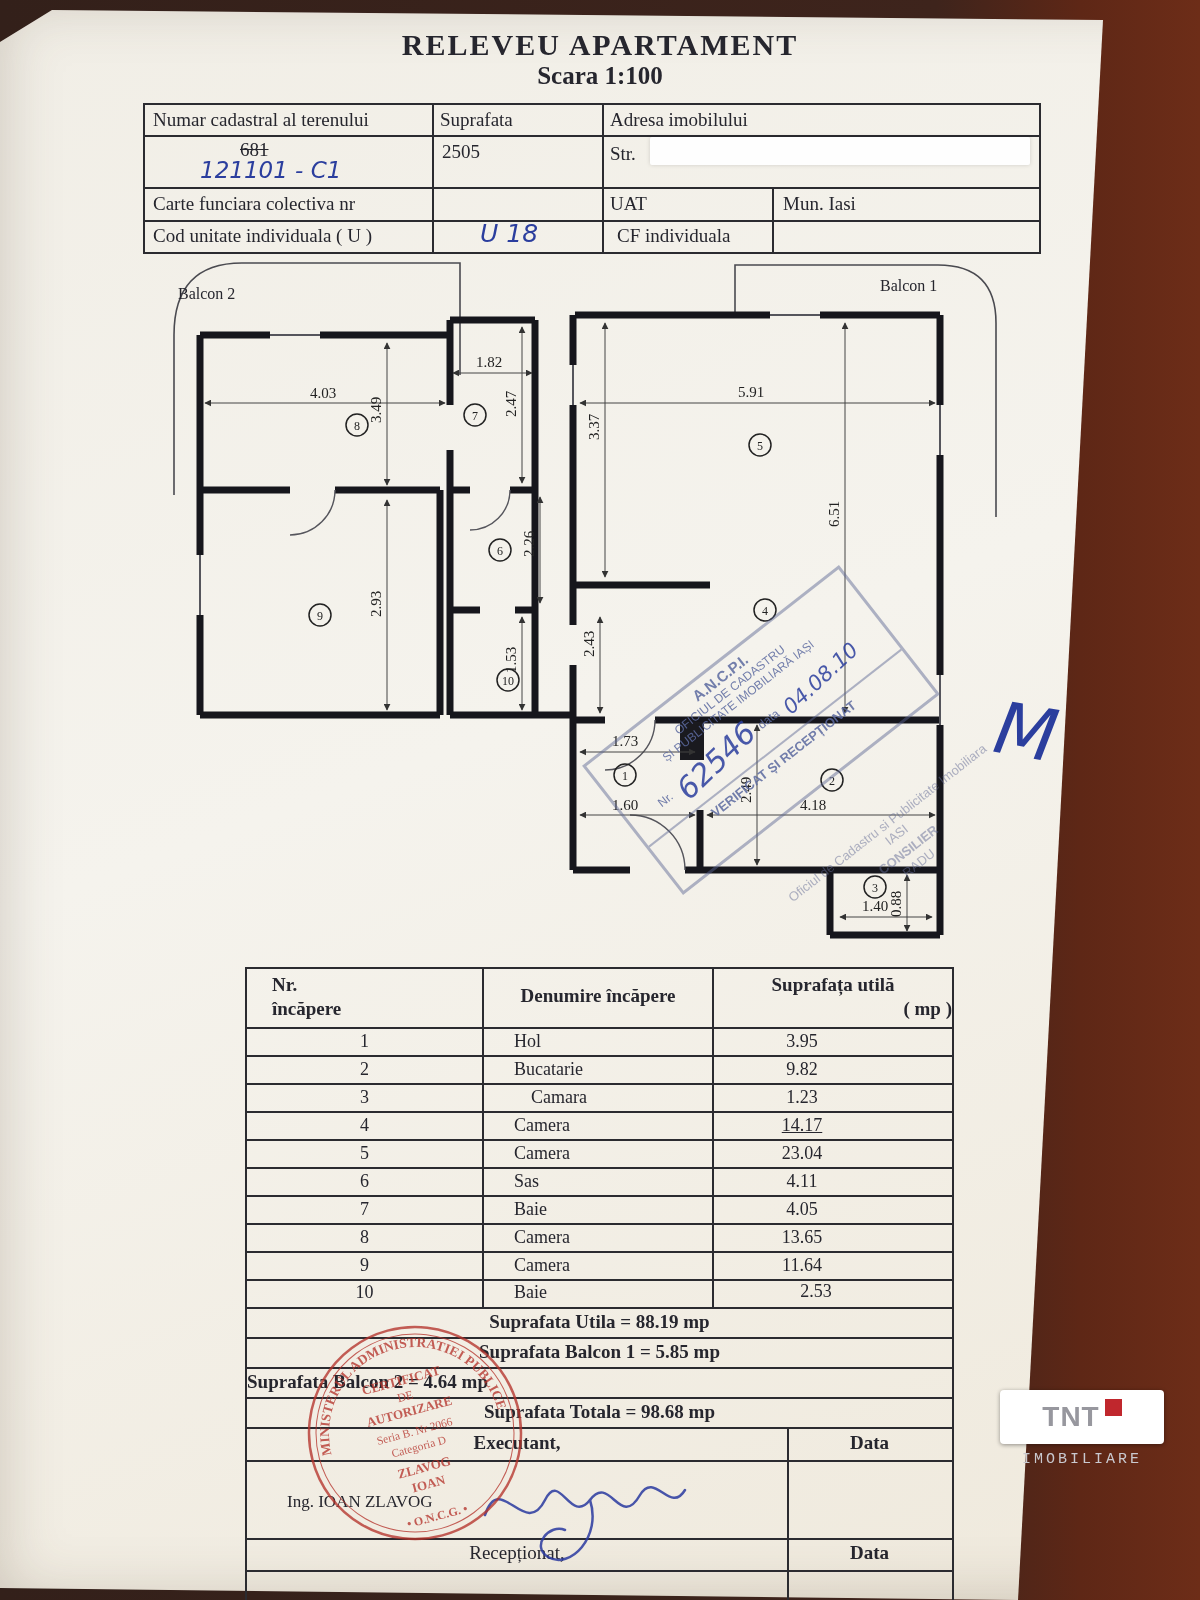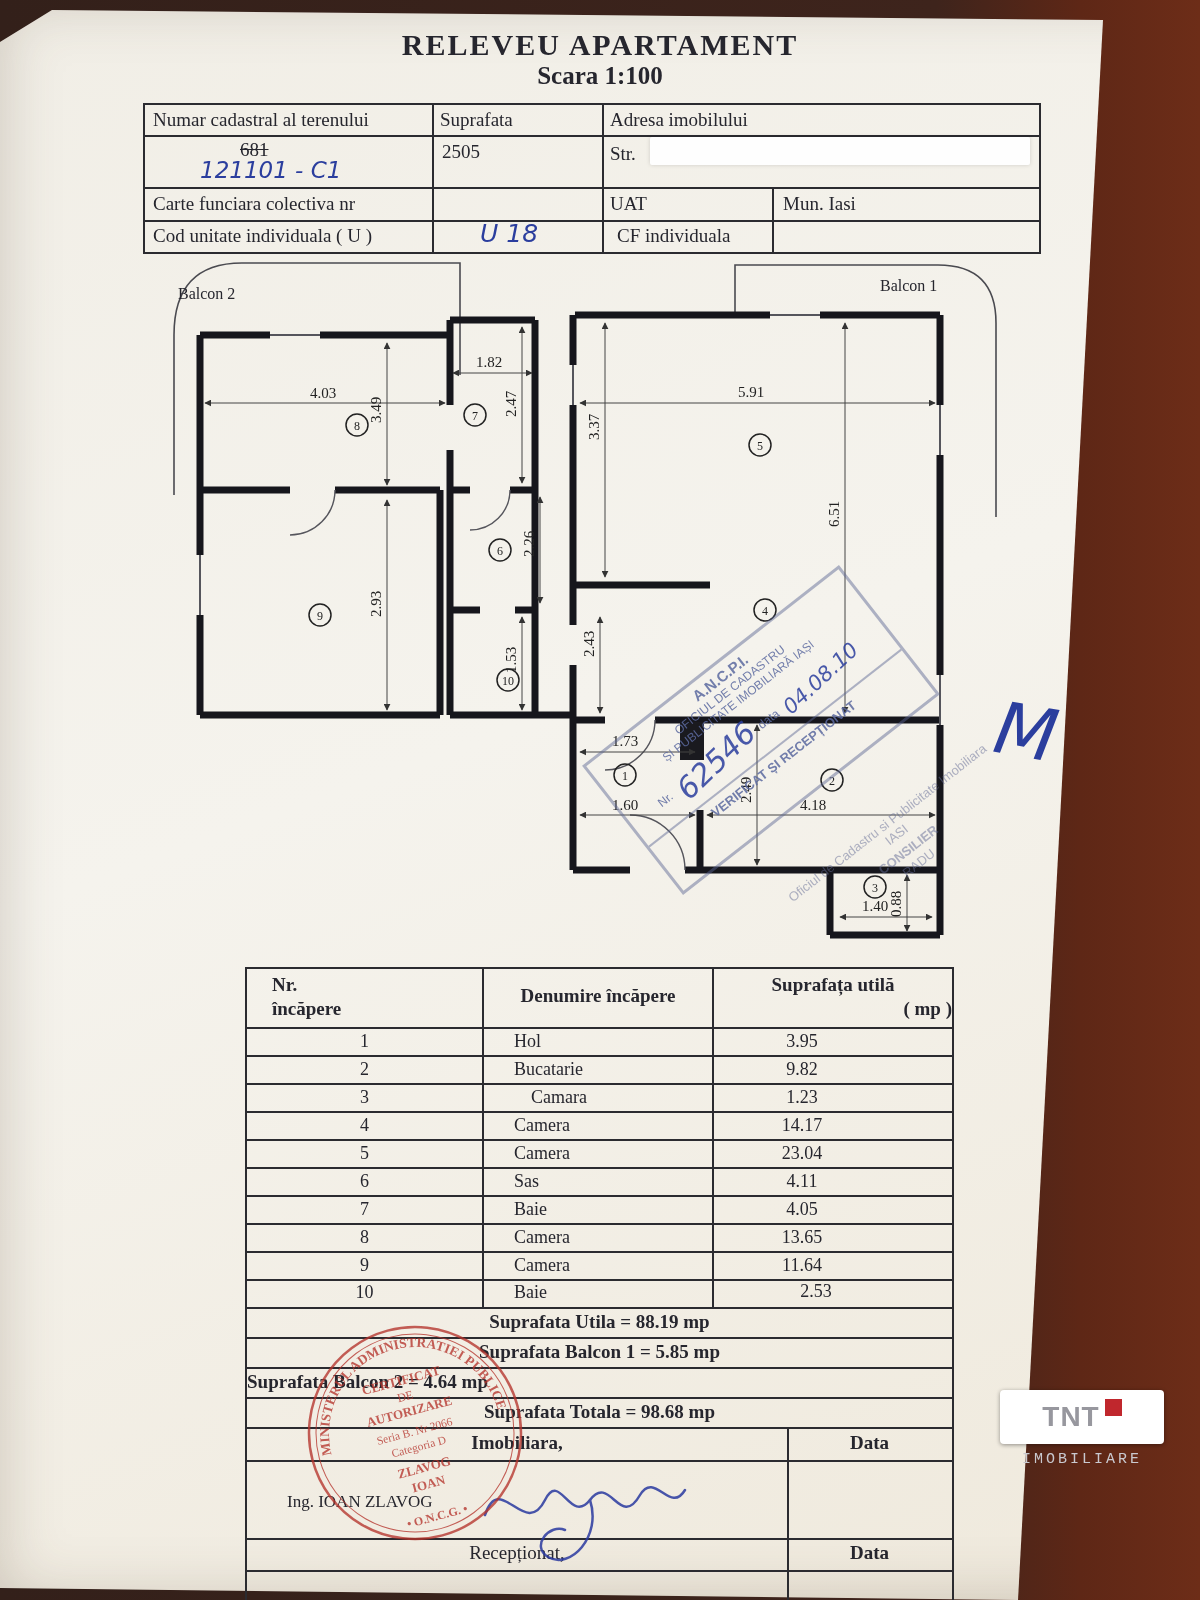--- a/index.html
+++ b/index.html
@@ -266,21 +266,21 @@
       <div class="abs ink" style="left:0;top:90px;width:235px;text-align:center;font-size:18px;">2</div>
       <div class="abs ink" style="left:267px;top:90px;font-size:18px;">Bucatarie</div>
       <div class="abs ink" style="left:465px;top:90px;width:180px;text-align:center;font-size:18px;">9.82</div>
 
       <div class="abs ink" style="left:0;top:118px;width:235px;text-align:center;font-size:18px;">3</div>
       <div class="abs ink" style="left:284px;top:118px;font-size:18px;">Camara</div>
       <div class="abs ink" style="left:465px;top:118px;width:180px;text-align:center;font-size:18px;">1.23</div>
 
       <div class="abs ink" style="left:0;top:146px;width:235px;text-align:center;font-size:18px;">4</div>
       <div class="abs ink" style="left:267px;top:146px;font-size:18px;">Camera</div>
-      <div class="abs ink" style="left:465px;top:146px;width:180px;text-align:center;font-size:18px;">14.17</div>
+      <div class="abs ink" style="left:465px;top:146px;width:180px;text-align:center;font-size:18px;text-decoration:underline;">14.17</div>
 
       <div class="abs ink" style="left:0;top:174px;width:235px;text-align:center;font-size:18px;">5</div>
       <div class="abs ink" style="left:267px;top:174px;font-size:18px;">Camera</div>
       <div class="abs ink" style="left:465px;top:174px;width:180px;text-align:center;font-size:18px;">23.04</div>
 
       <div class="abs ink" style="left:0;top:202px;width:235px;text-align:center;font-size:18px;">6</div>
       <div class="abs ink" style="left:267px;top:202px;font-size:18px;">Sas</div>
       <div class="abs ink" style="left:465px;top:202px;width:180px;text-align:center;font-size:18px;">4.11</div>
 
       <div class="abs ink" style="left:0;top:230px;width:235px;text-align:center;font-size:18px;">7</div>
@@ -298,21 +298,21 @@
       <div class="abs ink" style="left:0;top:313px;width:235px;text-align:center;font-size:18px;">10</div>
       <div class="abs ink" style="left:267px;top:313px;font-size:18px;">Baie</div>
       <div class="abs ink" style="left:465px;top:312px;width:180px;text-align:center;font-size:18px;padding-left:14px;">2.53</div>
     </div>
 
     <div class="abs ink" style="left:0;top:342px;width:705px;text-align:center;font-weight:bold;font-size:19px;">Suprafata Utila = 88.19 mp</div>
     <div class="abs ink" style="left:0;top:372px;width:705px;text-align:center;font-weight:bold;font-size:19px;">Suprafata Balcon 1 = 5.85 mp</div>
     <div class="abs ink" style="left:0;top:402px;width:705px;text-align:left;font-weight:bold;font-size:19px;">Suprafata Balcon 2 = 4.64 mp</div>
     <div class="abs ink" style="left:0;top:432px;width:705px;text-align:center;font-weight:bold;font-size:19px;">Suprafata Totala = 98.68 mp</div>
 
-    <div class="abs ink" style="left:0;top:463px;width:540px;text-align:center;font-weight:bold;font-size:19px;">Imobiliara,</div>
+    <div class="abs ink" style="left:0;top:463px;width:540px;text-align:center;font-weight:bold;font-size:19px;">Executant,</div>
     <div class="abs ink" style="left:540px;top:463px;width:165px;text-align:center;font-weight:bold;font-size:19px;">Data</div>
     <div class="abs ink" style="left:40px;top:523px;font-size:17px;">Ing. IOAN ZLAVOG</div>
     <div class="abs ink" style="left:0;top:573px;width:540px;text-align:center;font-weight:normal;font-size:19px;">Recepționat,</div>
     <div class="abs ink" style="left:540px;top:573px;width:165px;text-align:center;font-weight:bold;font-size:19px;">Data</div>
   </div>
 
   <svg class="abs" style="left:470px;top:1445px;z-index:4;" width="260" height="130" viewBox="0 0 260 130">
     <g stroke="#2a3aa0" stroke-width="2.5" fill="none" opacity="0.85" stroke-linecap="round">
       <path d="M15,70 C30,25 55,95 75,55 C90,25 100,80 120,55 C140,28 150,85 170,50 C185,25 200,70 215,45"></path>
       <path d="M120,55 C132,92 100,125 78,112 C60,101 80,78 95,85"></path>

